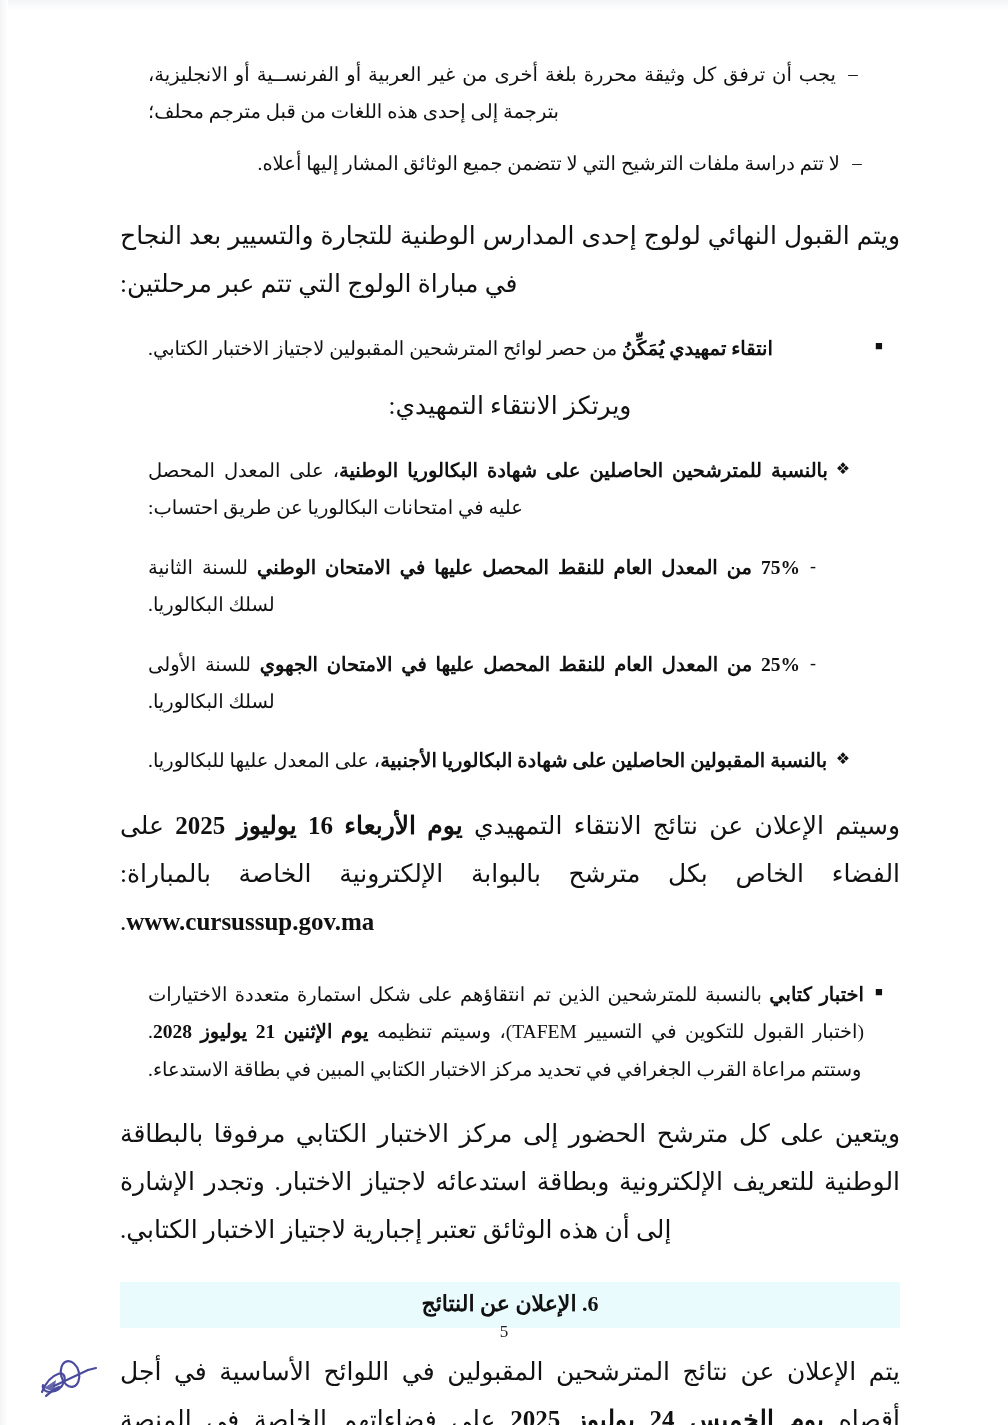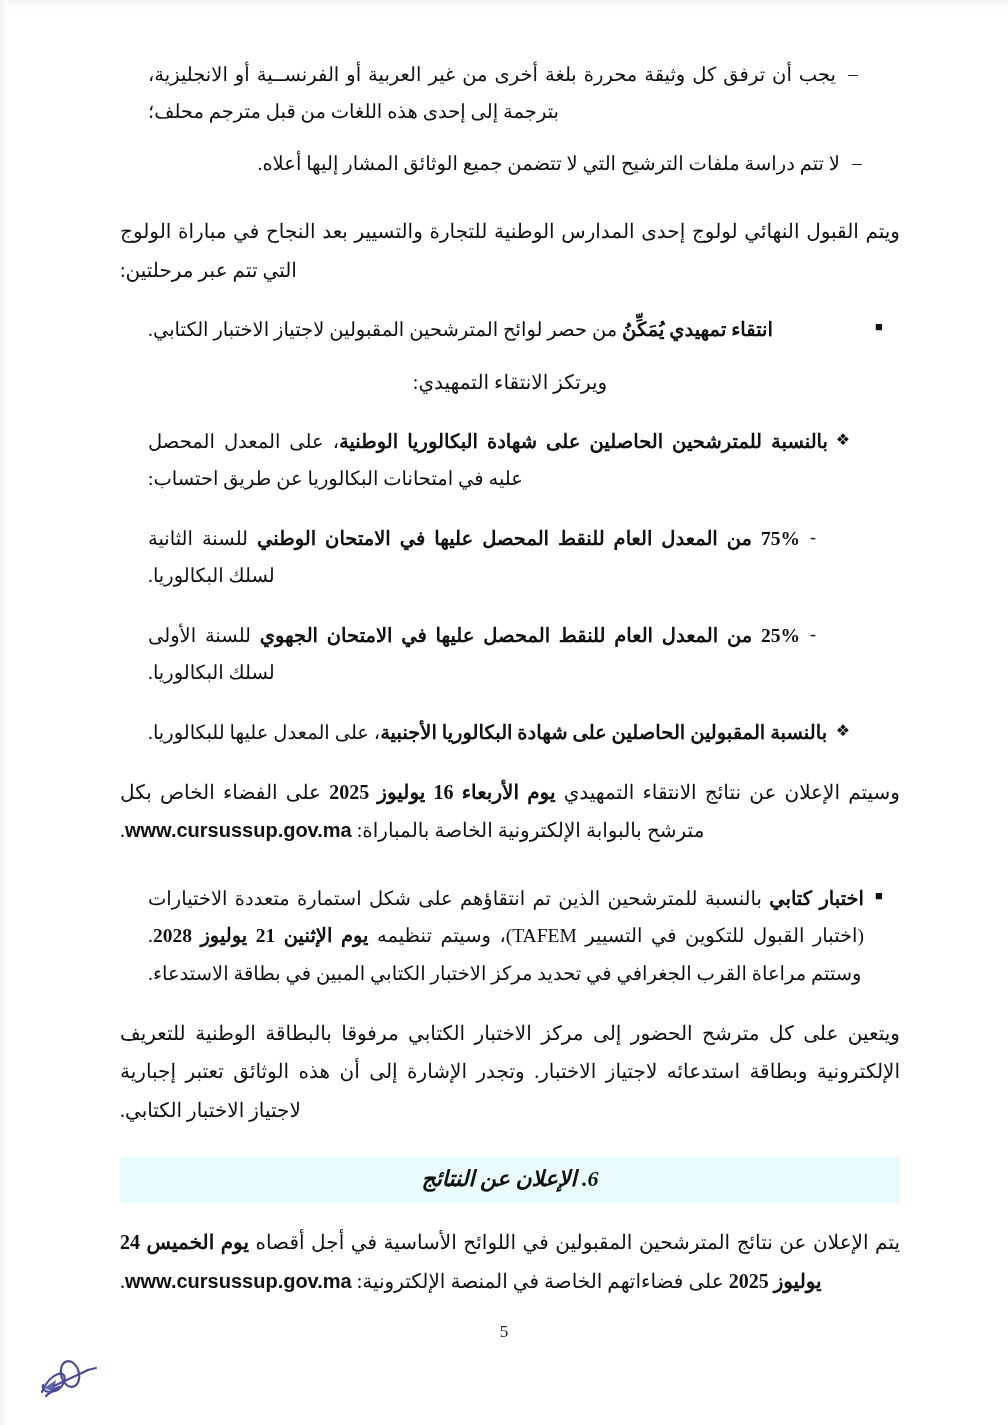--- a/index.html
+++ b/index.html
@@ -45,21 +45,21 @@
     top: 56px;
     left: 120px;
     width: 780px;
   }
 
   
   .para {
     direction: rtl;
     text-align: justify;
     text-align-last: center;
-    font-size: 20px;
+    font-size: 25px;
     line-height: 1.92;
     margin: 0 0 14px 0;
     letter-spacing: 0;
   }
   .para.flow {
     text-align: justify;
     text-align-last: left;
   }
 
   
@@ -104,39 +104,38 @@
   .row.diamond { padding-right: 42px; }
   .row.diamond .marker { width: 30px; font-size: 16px; line-height: 2.1; }
 
   
   .row.hyphen { padding-right: 74px; }
   .row.hyphen .marker { width: 26px; font-size: 18px; }
 
   .b { font-weight: bold; }
 
   .lat {
-    font-family: Liberation Sans, sans-serif;
+    font-family: Liberation Serif, serif;
     direction: ltr;
     unicode-bidi: isolate;
     font-weight: bold;
   }
   .lat-reg {
     font-family: "Liberation Serif", "DejaVu Serif", serif;
     direction: ltr;
     unicode-bidi: isolate;
   }
 
   
   .section-heading {
     margin: 28px 0 20px 0;
     background: #eafbfd;
     padding: 9px 16px 11px 16px;
     text-align: center;
     direction: rtl;
-    font-style: italic;
   }
   .section-heading .htext {
     font-size: 22px;
     font-weight: bold;
     color: #111;
     letter-spacing: 0;
   }
 
   
   .gap-sm { height: 8px; }

